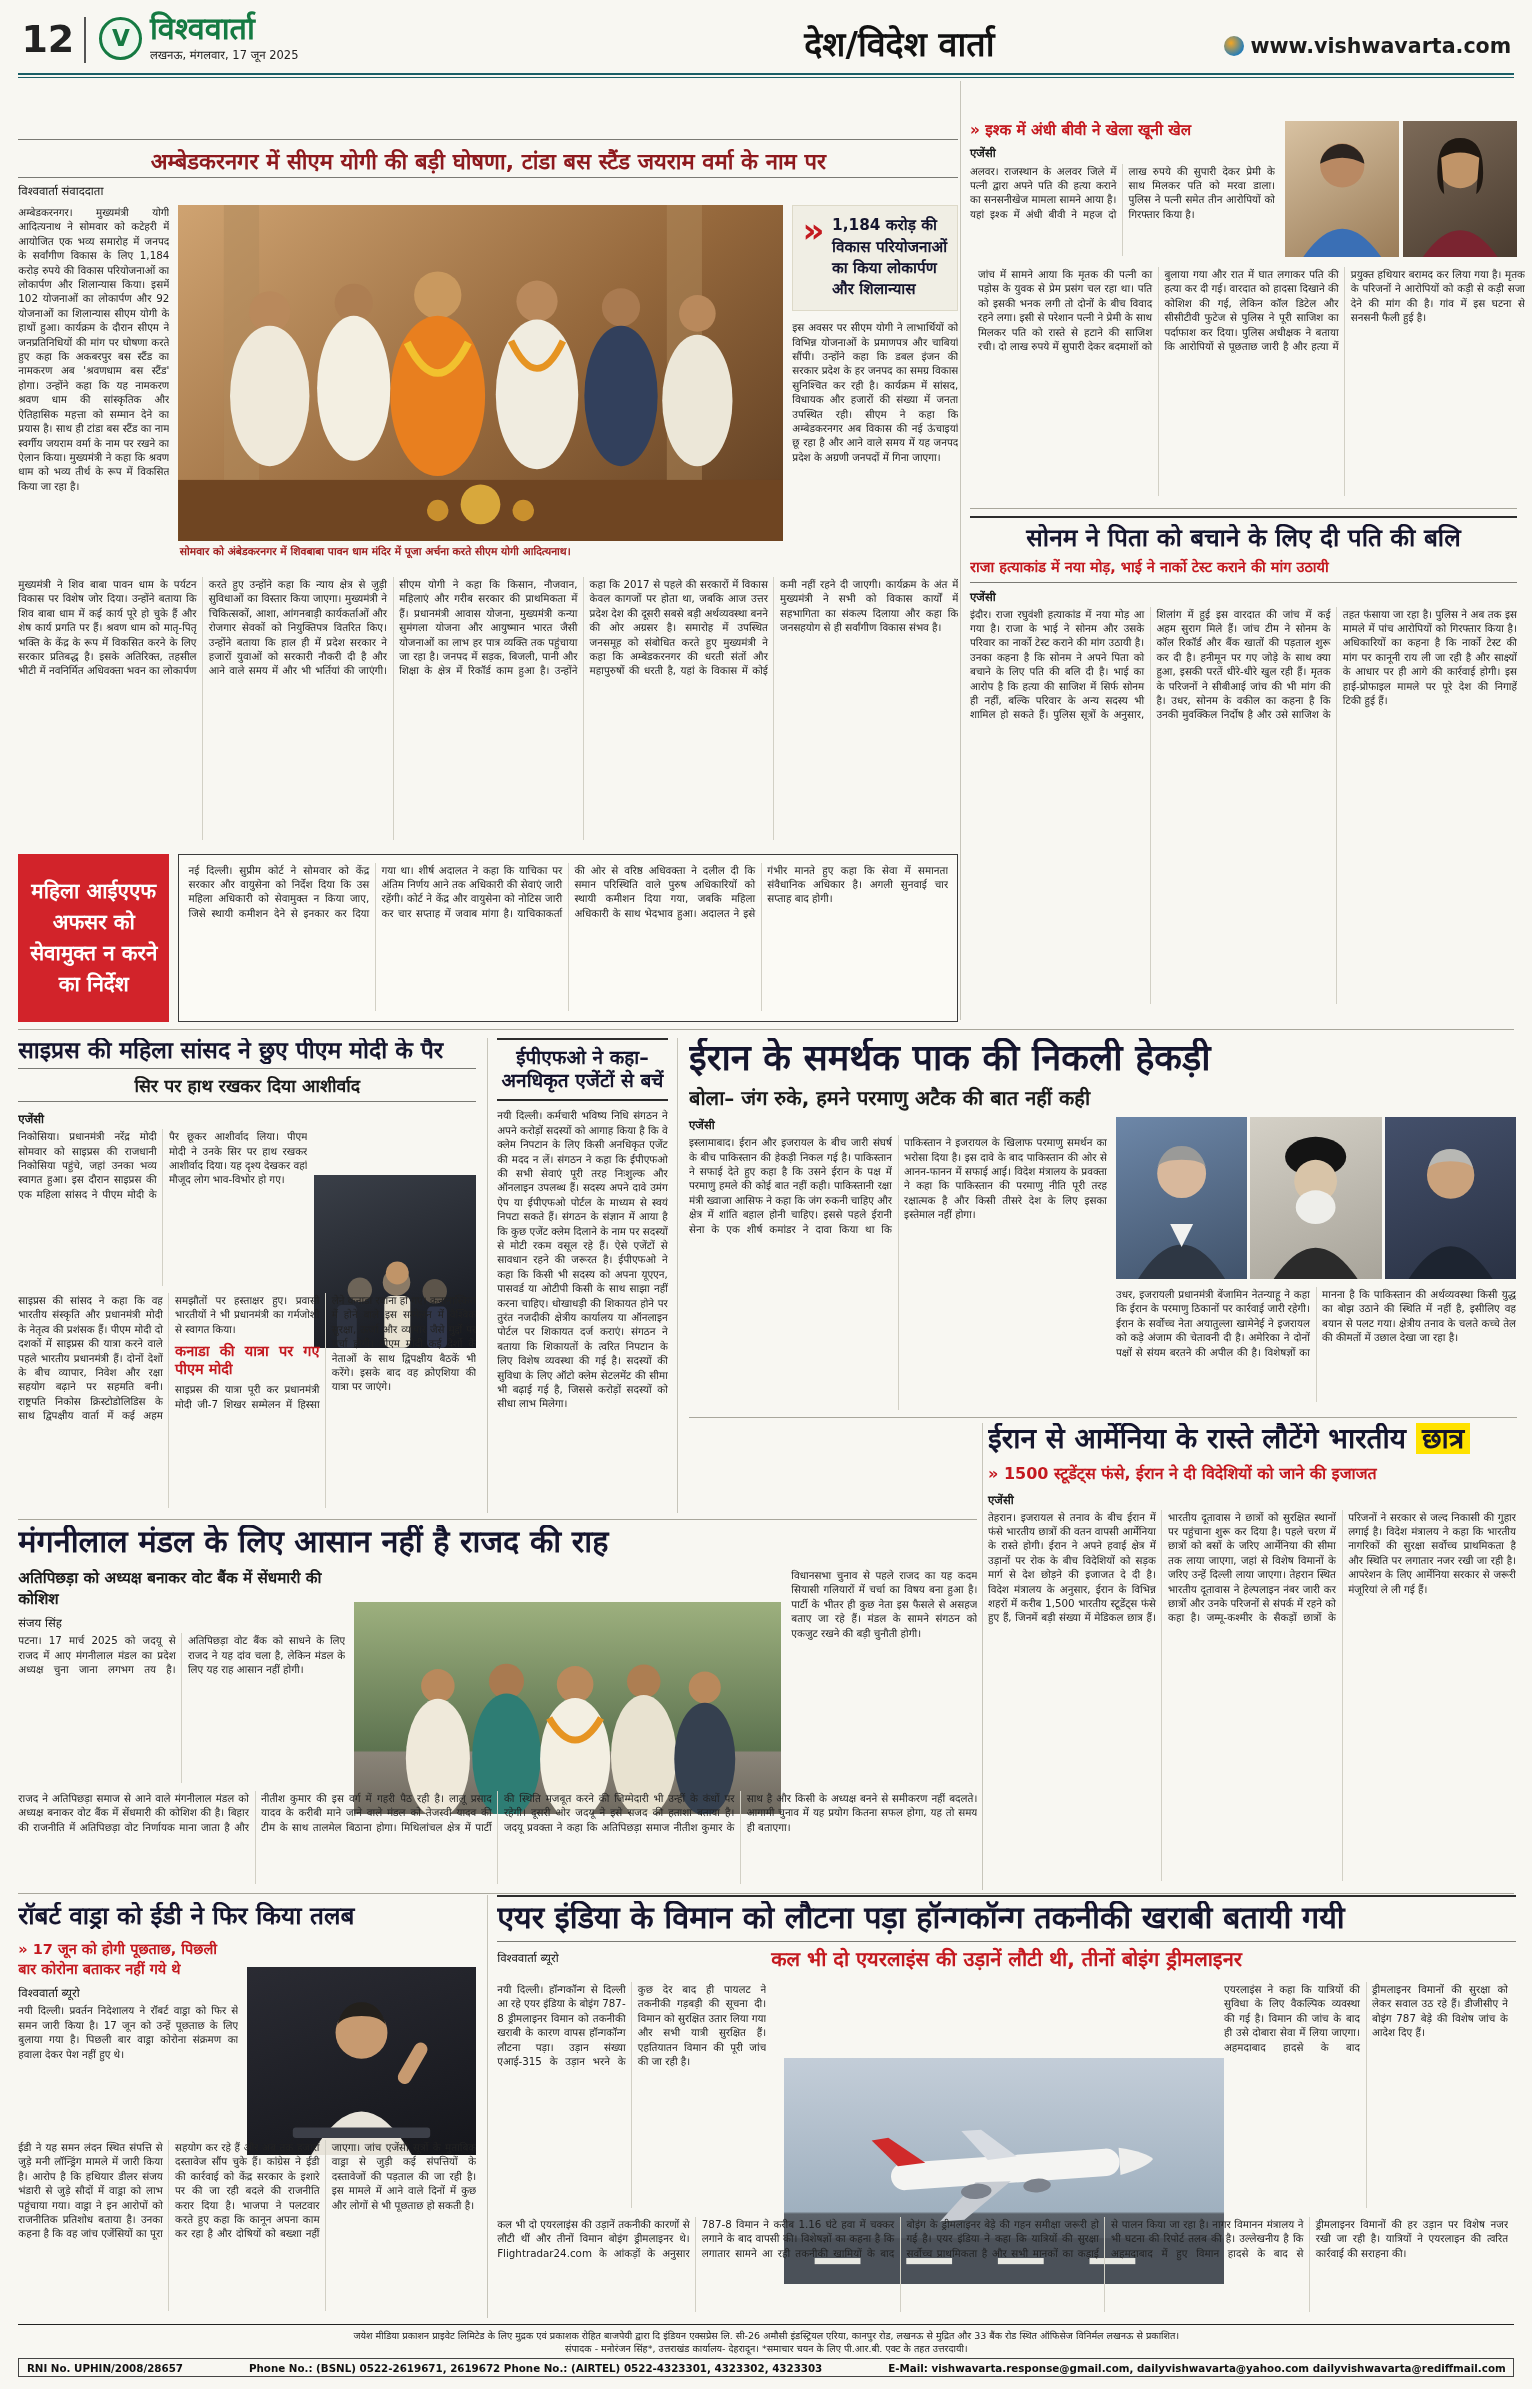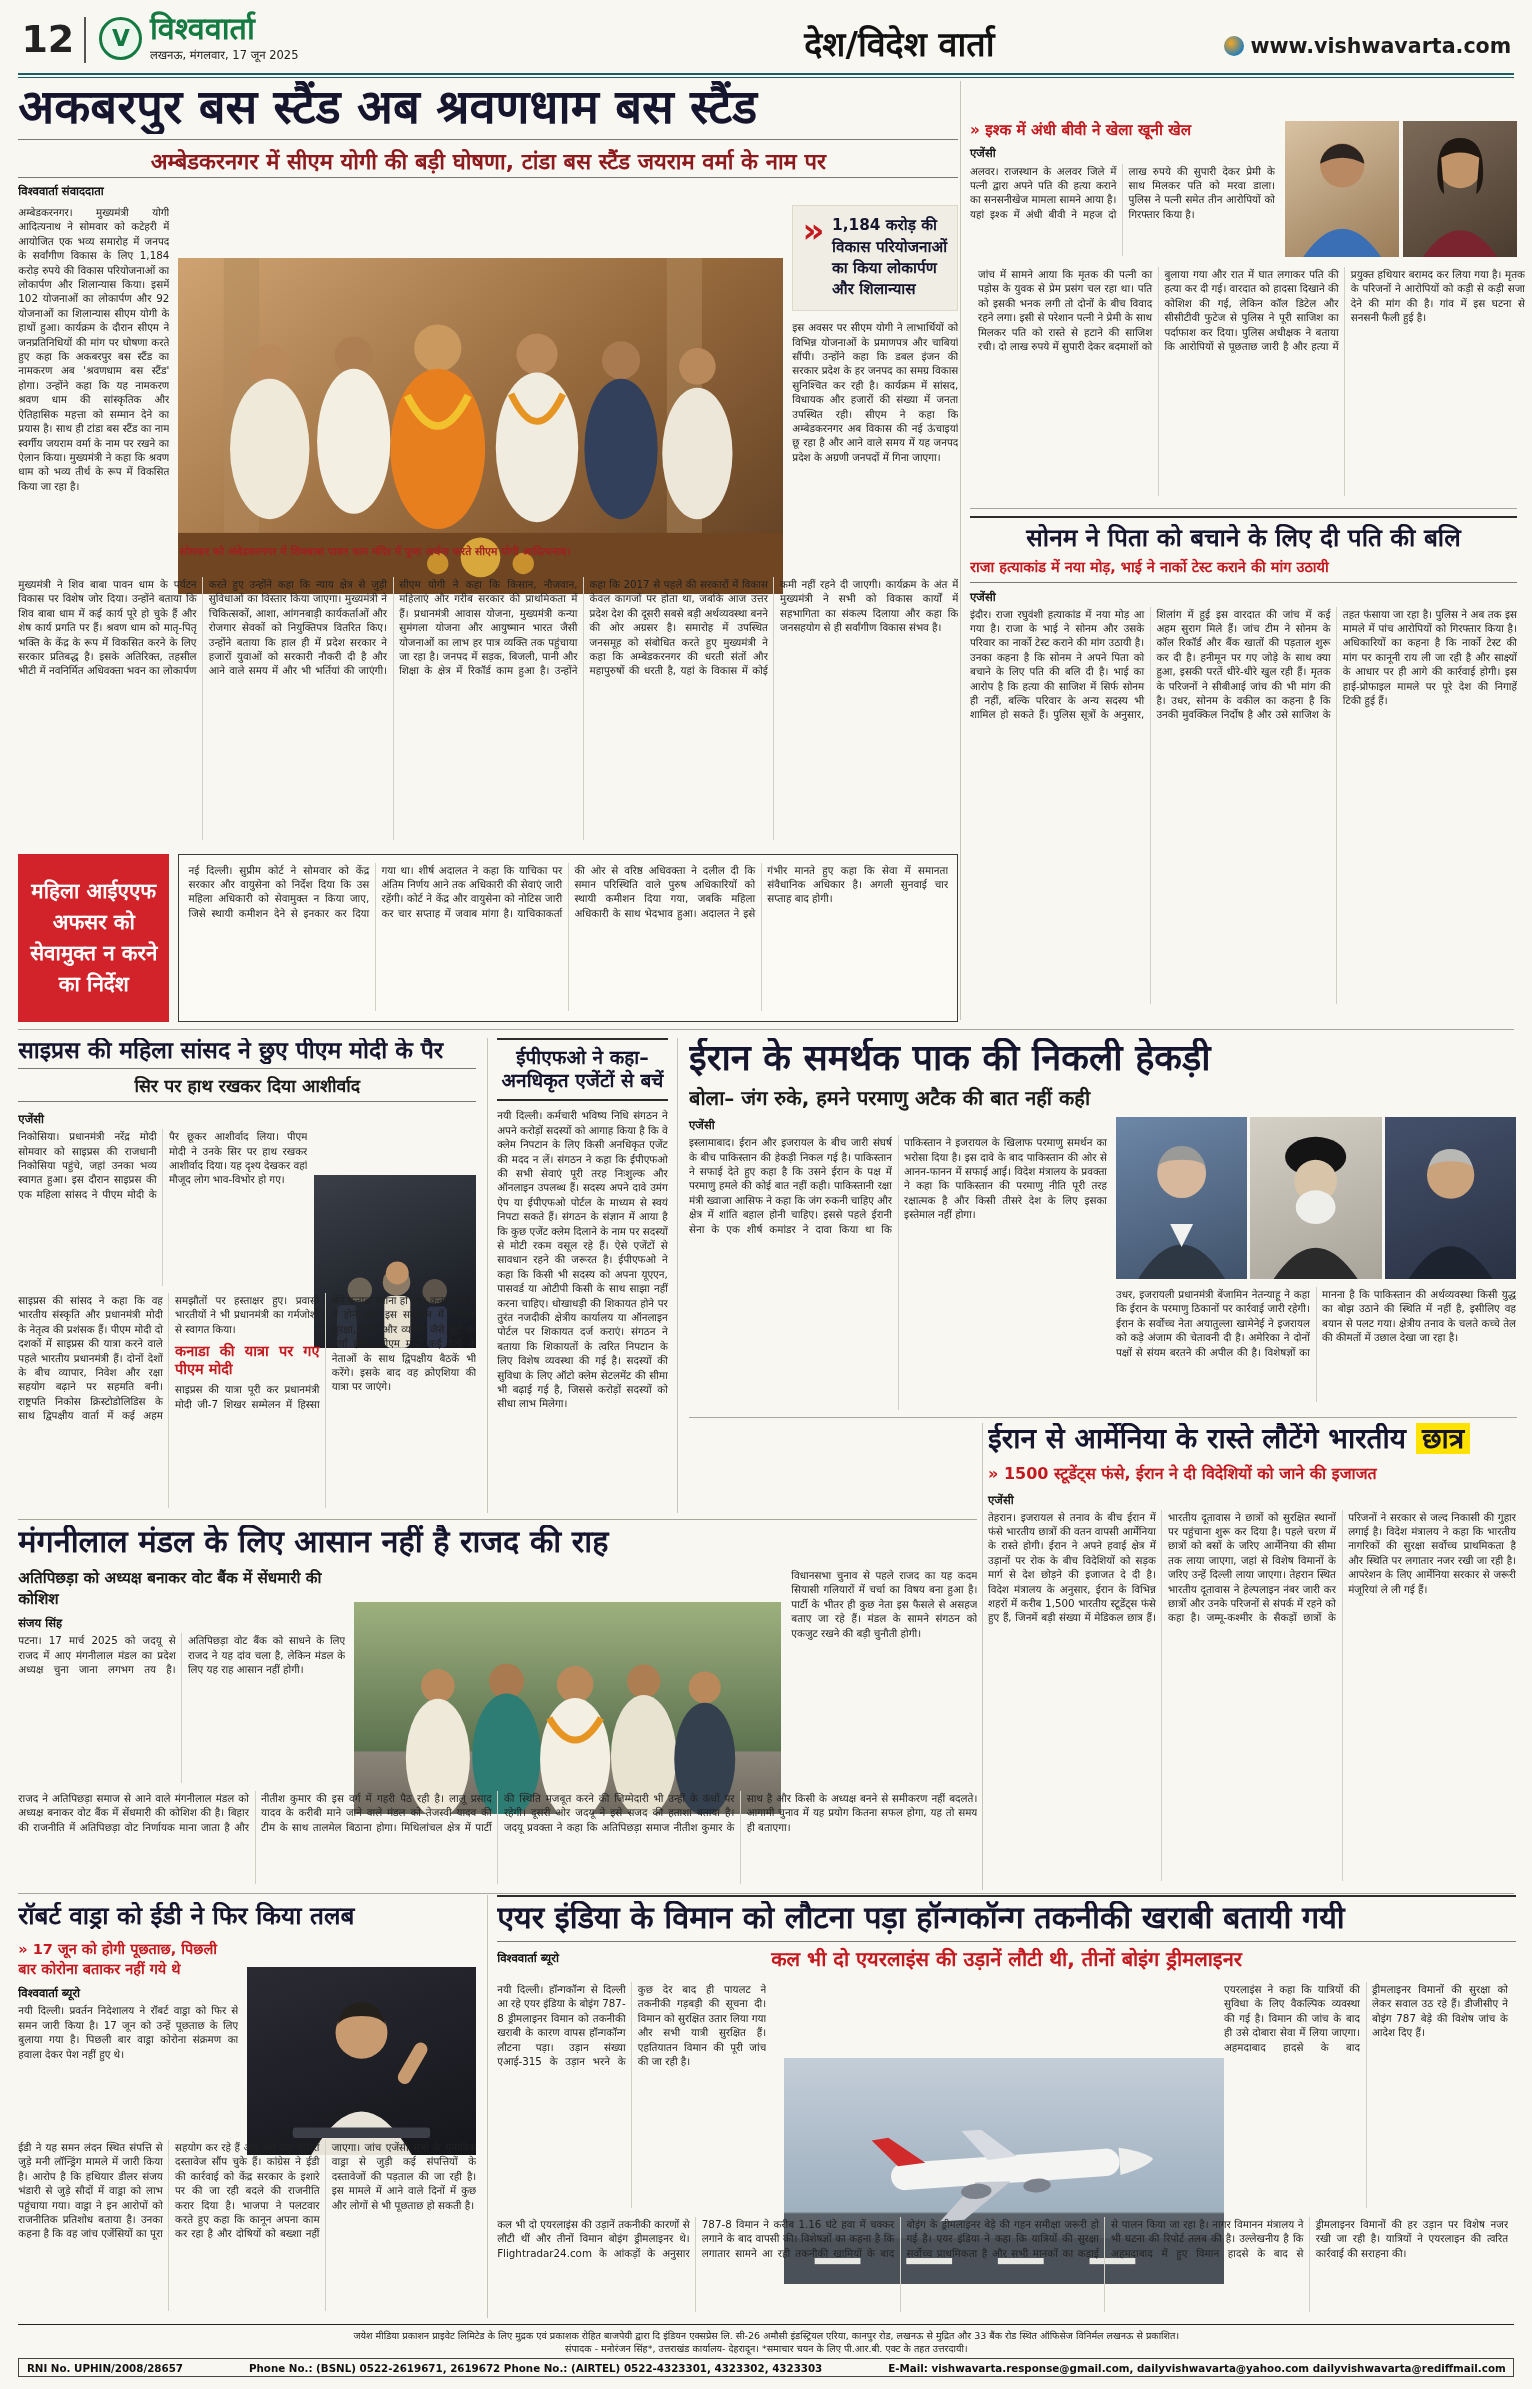--- a/index.html
+++ b/index.html
@@ -7,21 +7,21 @@
   .page{position:relative;width:1533px;height:2389px;margin:0 auto;background:#f8f7f2;color:#1a1a1a;overflow:hidden}
   .abs{position:absolute}
   .nowrap{white-space:nowrap;overflow:hidden}
   .headline{font-weight:bold;color:#15152e;line-height:1.12}
   .h-xxl{font-size:47px}.h-xl{font-size:36px}.h-lg{font-size:28px}.h-md{font-size:24.4px}.h-sm{font-size:23px}.h-ep{font-size:19px;line-height:1.25}
   .sub-maroon{color:#8e1a1e;font-weight:bold;font-size:22px}
   .sub-black{color:#1b1b1b;font-weight:bold}
   .kicker{color:#c4191f;font-weight:bold}
   .kicker::before{content:"» "}
   .kicker-plain{color:#c4191f;font-weight:bold}
-  .byline{font-weight:bold;font-size:11.5px;color:#141414}
+  .byline{font-weight:normal;font-size:11.5px;color:#141414}
   .body-text{font-size:10.3px;line-height:1.4;text-align:justify;color:#222}
   .body-text p{margin:0 0 5.3px}
   .cols{column-gap:12.2px;column-rule:0.8px solid #d2d0c5}
   .c2{column-count:2}.c3{column-count:3}.c4{column-count:4}.c5{column-count:5}
   .rule1{background:#7a7a74;height:0.8px}
   .rule2{background:#2d2d2d;height:1.5px}
   .photo{position:relative;overflow:hidden;background:#8f8f8f}
   .photo svg{display:block;width:100%;height:100%}
   .caption{font-size:10.7px;font-weight:bold;color:#a02020;padding:3.1px 1.5px;line-height:1.3}
   .quote-box{background:#f0eee4;border:0.8px solid #ddd9c8;padding:9.2px 9.2px;display:flex;gap:7.6px}
@@ -71,21 +71,20 @@
     <div class="section-title">देश/विदेश वार्ता</div>
     <div class="website">
       <span class="globe"></span>
       <span>www.vishwavarta.com</span>
     </div>
   </header>
   <div class="mast-rule-a"></div>
   <div class="mast-rule-b"></div>
 
   <section class="abs" style="left:18.3px;top:81px;width:940px;height:945px">
-    <div class="headline h-xxl nowrap">अकबरपुर बस स्टैंड अब श्रवणधाम बस स्टैंड</div>
     <div class="rule1 abs" style="left:0;top:58px;width:940px"></div>
     <div class="sub-maroon nowrap abs" style="left:0;top:64px;width:940px;text-align:center">अम्बेडकरनगर में सीएम योगी की बड़ी घोषणा, टांडा बस स्टैंड जयराम वर्मा के नाम पर</div>
     <div class="rule1 abs" style="left:0;top:96px;width:940px"></div>
     <div class="byline abs" style="left:0;top:102px">विश्ववार्ता संवाददाता</div>
 
     <div class="abs body-text" style="left:0;top:124px;width:151px;height:359px;overflow:hidden">
       <p>अम्बेडकरनगर। मुख्यमंत्री योगी आदित्यनाथ ने सोमवार को कटेहरी में आयोजित एक भव्य समारोह में जनपद के सर्वांगीण विकास के लिए 1,184 करोड़ रुपये की विकास परियोजनाओं का लोकार्पण और शिलान्यास किया। इसमें 102 योजनाओं का लोकार्पण और 92 योजनाओं का शिलान्यास सीएम योगी के हाथों हुआ। कार्यक्रम के दौरान सीएम ने जनप्रतिनिधियों की मांग पर घोषणा करते हुए कहा कि अकबरपुर बस स्टैंड का नामकरण अब 'श्रवणधाम बस स्टैंड' होगा। उन्होंने कहा कि यह नामकरण श्रवण धाम की सांस्कृतिक और ऐतिहासिक महत्ता को सम्मान देने का प्रयास है। साथ ही टांडा बस स्टैंड का नाम स्वर्गीय जयराम वर्मा के नाम पर रखने का ऐलान किया। मुख्यमंत्री ने कहा कि श्रवण धाम को भव्य तीर्थ के रूप में विकसित किया जा रहा है।</p>
     </div>
 
     <figure class="photo abs ph-warm" style="left:160px;top:124px;width:605px;height:336px;background:linear-gradient(140deg,#cfa371,#95683c 55%,#5d3d22)">

